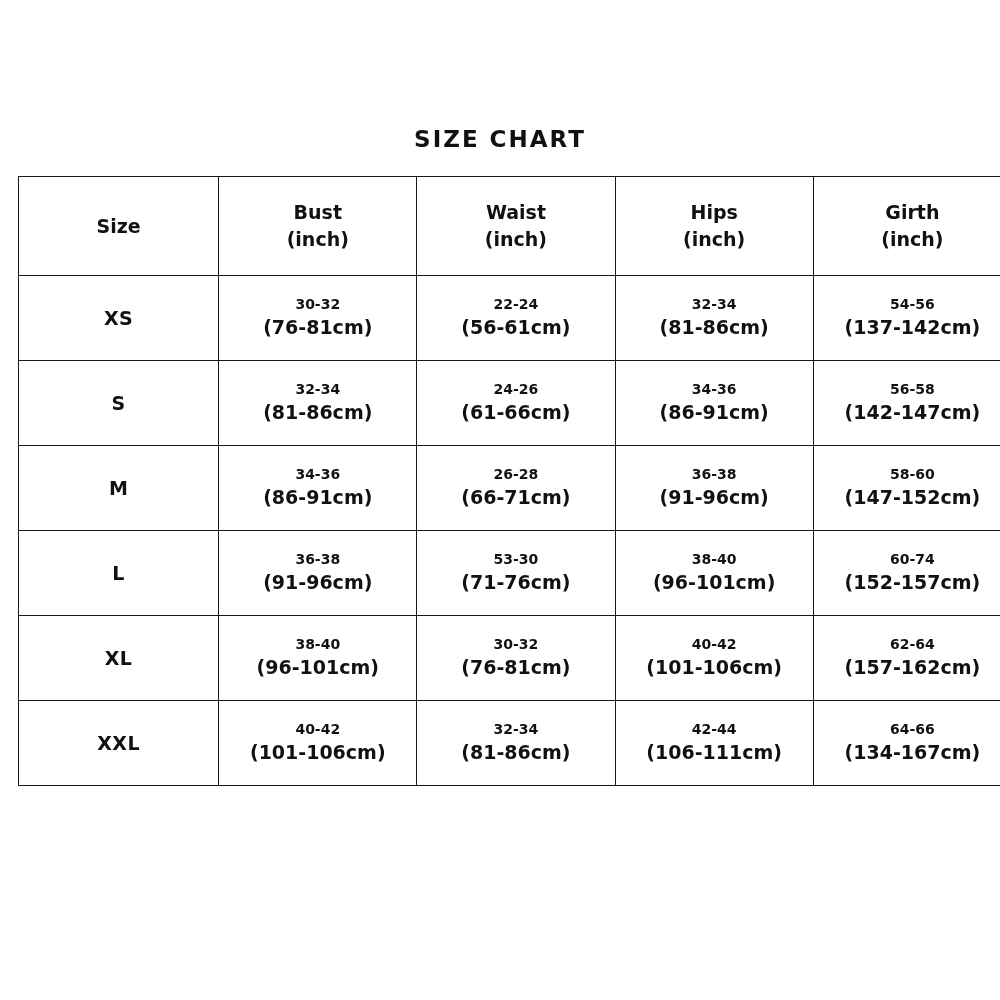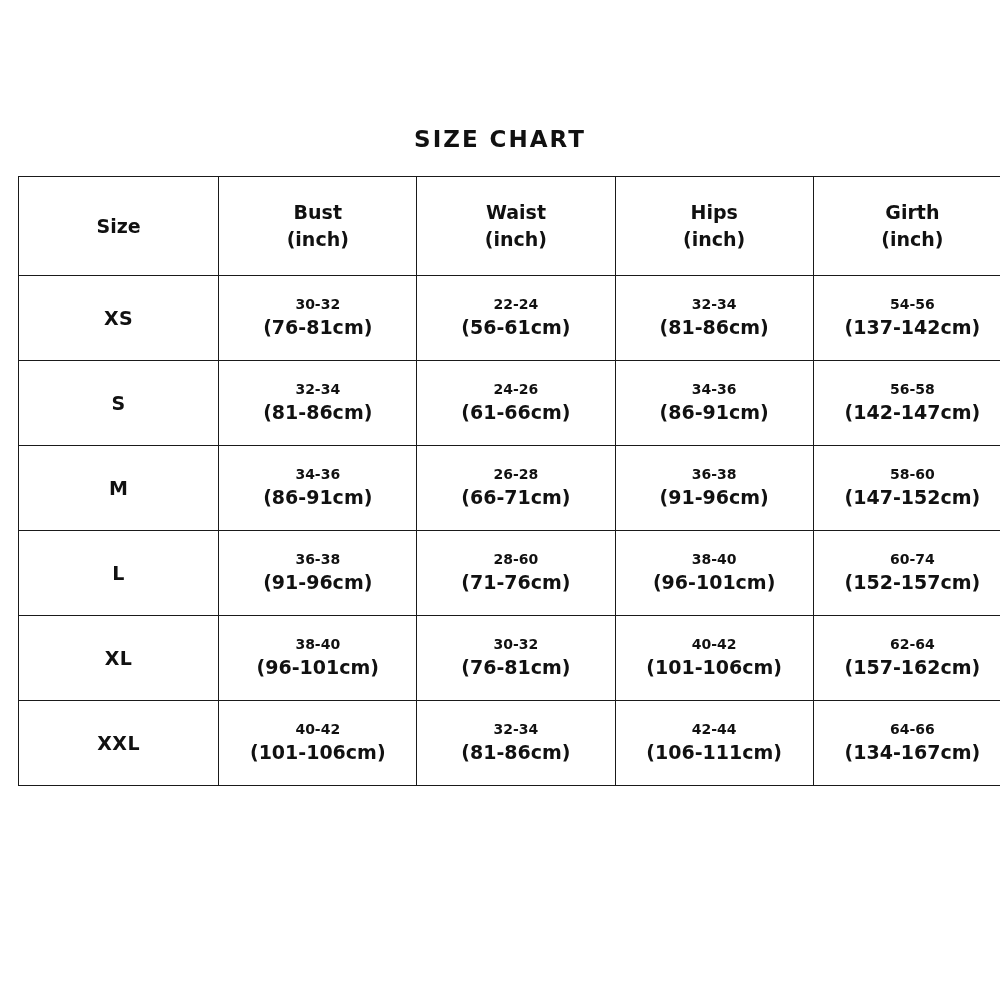--- a/index.html
+++ b/index.html
@@ -196,21 +196,21 @@
 
         <tr>
           <td>
             <span class="size-label">L</span>
           </td>
           <td>
             <span class="cell-in">36-38</span>
             <span class="cell-cm">(91-96cm)</span>
           </td>
           <td>
-            <span class="cell-in">28-60</span>
+            <span class="cell-in">53-30</span>
             <span class="cell-cm">(71-76cm)</span>
           </td>
           <td>
             <span class="cell-in">38-40</span>
             <span class="cell-cm">(96-101cm)</span>
           </td>
           <td>
             <span class="cell-in">60-74</span>
             <span class="cell-cm">(152-157cm)</span>
           </td>

